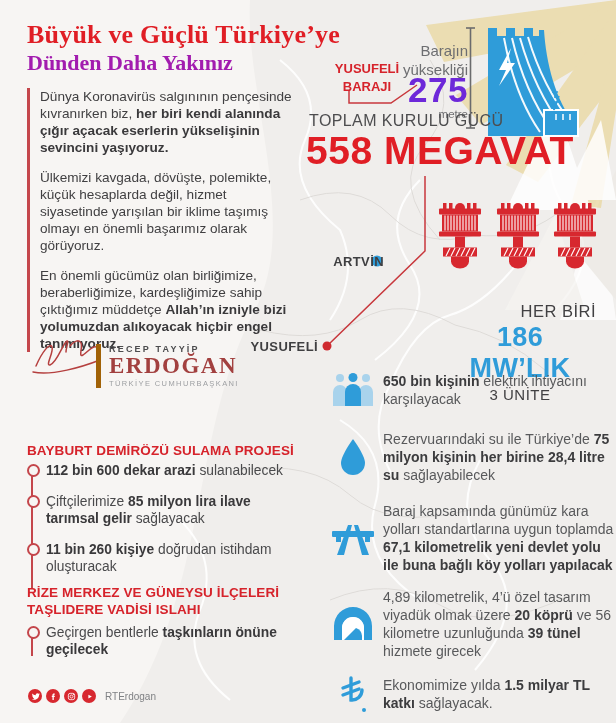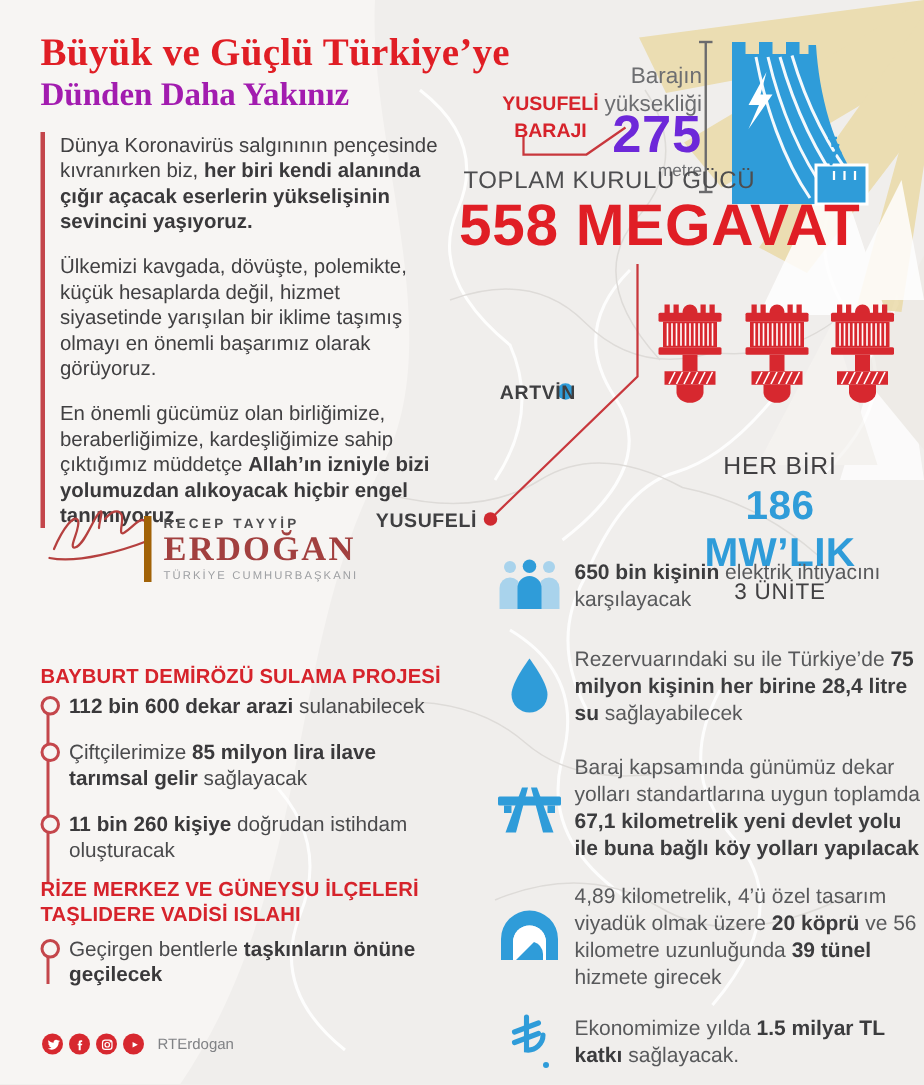--- a/index.html
+++ b/index.html
@@ -58,21 +58,21 @@
   .height-value { left:380px; top:72px; width:88px; text-align:right; font-size:35px; font-weight:700; color:#6d28d9; line-height:1; letter-spacing:0.5px; }
   .height-unit  { left:380px; top:108px; width:88px; text-align:right; font-size:11.5px; color:#6d6e71; }
   .capacity-caption { left:309px; top:112px; font-size:16px; color:#4d4d4f; letter-spacing:0.4px; }
   .capacity-value   { left:306px; top:129px; font-size:39px; font-weight:700; color:#e01e25; letter-spacing:0.5px; }
 
   
   .city { font-weight:700; font-size:13px; color:#3f3f41; letter-spacing:0.4px; }
   .artvin   { left:304px; top:254px; width:80px; text-align:right; }
   .yusufeli { left:238px; top:339px; width:80px; text-align:right; }
   .units { left:444px; top:302px; width:152px; text-align:center; }
-  .units .u1 { font-size:16.5px; color:#414042; letter-spacing:0.5px; }
+  .units .u1 { font-size:16.5px; color:#414042; letter-spacing:0.5px;text-align:right; }
   .units .u2 { font-size:27px; font-weight:700; color:#2f9cd9; letter-spacing:0.3px; margin-top:1px; }
   .units .u3 { font-size:15px; color:#414042; letter-spacing:0.5px; margin-top:2px; }
 
   
   .stats { left:329px; top:372px; width:287px; }
   .stat { display:flex; align-items:center; margin-bottom:18px; }
   .stat-icon { width:48px; flex:0 0 48px; display:flex; justify-content:center; }
   .stat-text { flex:1; font-size:14px; line-height:18px; color:#58595b; padding-left:6px; }
   .stat-text .b { color:#3c3c3e; }
 </style>
@@ -301,21 +301,21 @@
             <path d="M38,36 L27,6 h-4 L31,36 Z"></path>
             <rect x="1" y="12" width="42" height="6" rx="1"></rect>
             <rect x="5" y="18" width="5" height="5"></rect>
               <rect x="34" y="18" width="5" height="5"></rect>
           </g>
           <g stroke="#ffffff" stroke-width="2" stroke-dasharray="4 4">
             <line x1="19" y1="6" x2="12" y2="36" opacity="0"></line>
           </g>
         </svg>
       </div>
-      <div class="stat-text"><span>Baraj kapsamında günümüz dekar yolları standartlarına uygun toplamda </span><span class="b">67,1 kilometrelik yeni devlet yolu ile buna bağlı köy yolları yapılacak</span></div>
+      <div class="stat-text"><span>Baraj kapsamında günümüz kara yolları standartlarına uygun toplamda </span><span class="b">67,1 kilometrelik yeni devlet yolu ile buna bağlı köy yolları yapılacak</span></div>
     </div>
 
     <div class="stat" style="margin-bottom:14px;">
       <div class="stat-icon">
         <svg width="42" height="36" viewBox="0 0 42 36" aria-hidden="true">
           <path d="M2,34 V20 a19,19 0 0 1 38,0 V34 H32 V22 a11,11 0 0 0 -22,0 V34 Z" fill="#2f9cd9"></path>
           <path d="M10,34 V22 a11,11 0 0 1 22,0 V34 Z" fill="#ffffff"></path>
           <path d="M12,34 L24,22 a9,9 0 0 1 6,8 V34 Z" fill="#2f9cd9"></path>
         </svg>
       </div>

